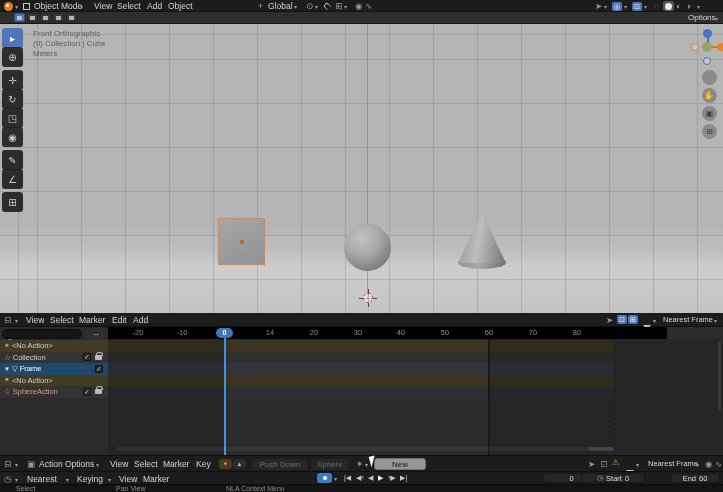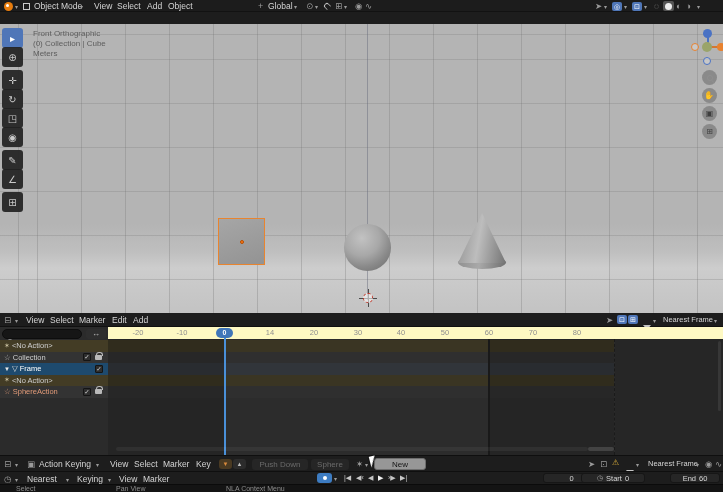--- a/index.html
+++ b/index.html
@@ -47,21 +47,21 @@
 background:linear-gradient(100deg,#8f8f8f,#bdbdbd 45%,#747474)}
 #cursor3d{position:absolute;left:362px;top:268px;width:12px;height:12px}
 #cursor3d .ring{position:absolute;inset:1px;border-radius:50%;border:1.5px dashed #c0392b;background:rgba(255,255,255,.55)}
 #cursor3d .h{position:absolute;left:-3px;top:5.5px;width:18px;height:1px;background:#4a4a4a}
 #cursor3d .v{position:absolute;top:-3px;left:5.5px;height:18px;width:1px;background:#4a4a4a}
 
 #dsheader{left:0;top:313px;width:723px;height:14px;background:#1d1d1d;border-bottom:1px solid #101010}
 #dsbody{left:0;top:327px;width:723px;height:128px;background:#2b2b2b}
 #dsleft{position:absolute;left:0;top:0;width:108px;height:128px;background:#2b2b2b}
 #dsright{position:absolute;left:108px;top:0;width:615px;height:128px;background:#2c2c2c}
-#ruler{position:absolute;left:0;top:0;width:615px;height:12px;background:#fef9c3}
+#ruler{position:absolute;left:0;top:0;width:559px;height:12px;background:#000000}
 .rlabel{position:absolute;top:1px;width:20px;text-align:center;color:#8f8f8f;font-size:7.5px}
 .chrow{position:absolute;left:0;width:108px;height:11.5px;display:flex;align-items:center;gap:2px;
 color:#cfcfcf;font-size:7.5px;padding-left:4px}
 .strip{position:absolute;left:0;width:506px;height:11.5px}
 .cbx{width:8px;height:8px;background:#2e2e2e;border:1px solid #141414;border-radius:1px;
 color:#d8d8d8;font-size:6.5px;line-height:6px;text-align:center}
 .lock{position:relative;width:7px;height:5px;background:#b9b9b9;border-radius:1px;margin-top:3px}
 .lock:before{content:"";position:absolute;left:1px;top:-3px;width:5px;height:3px;border:1px solid #b9b9b9;
 border-bottom:none;border-radius:3px 3px 0 0}
 .srch{position:absolute;left:2px;top:1.5px;width:80px;height:10px;background:#161616;border:1px solid #0d0d0d;
@@ -120,20 +120,39 @@
     <span class="abs caret" style="left:644px;top:3px">▾</span>
     <span class="abs txt dim" style="left:654px;top:0">◌</span>
     <span class="abs" style="left:663px;top:1px;width:11px;height:10px;border-radius:2px;background:#555">
         <span class="abs" style="left:2px;top:1.5px;width:7px;height:7px;border-radius:50%;background:#ededed"></span>
       </span>
     <span class="abs txt dim" style="left:676px;top:0">◐</span>
     <span class="abs txt dim" style="left:686px;top:0">◑</span>
     <span class="abs caret" style="left:697px;top:3px">▾</span>
   </div>
 
+  <div id="toolsettings" class="abs">
+    <span class="abs modechip on" style="left:14px;top:1px">
+        <i></i>
+      </span>
+    <span class="abs modechip" style="left:27px;top:1px">
+        <i></i>
+      </span>
+    <span class="abs modechip" style="left:40px;top:1px">
+        <i></i>
+      </span>
+    <span class="abs modechip" style="left:53px;top:1px">
+        <i></i>
+      </span>
+    <span class="abs modechip" style="left:66px;top:1px">
+        <i></i>
+      </span>
+    <span class="abs txt" style="left:688px;top:0;font-size:8px">Options</span>
+    <span class="abs caret" style="left:715px;top:3px">▾</span>
+  </div>
 
   <div id="viewport" class="abs">
     <div id="grid"></div>
     <div class="abs" style="left:367px;top:0;width:1px;height:276px;background:rgba(105,110,125,.5)"></div>
 
     <div class="vpText" style="left:33px;top:5px">Front Orthographic</div>
     <div class="vpText" style="left:33px;top:15px">(0) Collection | Cube</div>
     <div class="vpText" style="left:33px;top:25px">Meters</div>
 
     <div class="tool active" style="top:4px">▸</div>
@@ -267,21 +286,21 @@
         <span class="cbx" style="position:absolute;left:83px;top:1.5px">✓</span>
         <span class="lock" style="position:absolute;left:95px;top:0"></span>
       </div>
     </div>
   </div>
 
   <div id="acthdr" class="abs">
     <span class="abs txt dim" style="left:4px;top:2px">⊟</span>
     <span class="abs caret" style="left:15px;top:5px">▾</span>
     <span class="abs txt dim" style="left:27px;top:2px">▣</span>
-    <span class="abs txt" style="left:39px;top:2px">Action Keying</span>
+    <span class="abs txt" style="left:39px;top:2px">Action Options</span>
     <span class="abs caret" style="left:96px;top:5px">▾</span>
     <span class="abs txt" style="left:110px;top:2px">View</span>
     <span class="abs txt" style="left:134px;top:2px">Select</span>
     <span class="abs txt" style="left:163px;top:2px">Marker</span>
     <span class="abs txt" style="left:196px;top:2px">Key</span>
     <button class="btn" style="left:219px;top:3px;width:13px;height:10px;background:#4a3a22;border:none;color:#d88a3c;font-size:6px">▼</button>
     <button class="btn" style="left:233px;top:3px;width:13px;height:10px;background:#2c2c2c;border:none;color:#bcbcbc;font-size:6px">▲</button>
     <button class="btn disabled" style="left:252px;top:2.5px;width:56px;height:11px;border:none">Push Down</button>
     <button class="btn disabled" style="left:311px;top:2.5px;width:38px;height:11px;border:none">Sphere</button>
     <span class="abs txt dim" style="left:318px;top:2px;left:356px">✶</span>

